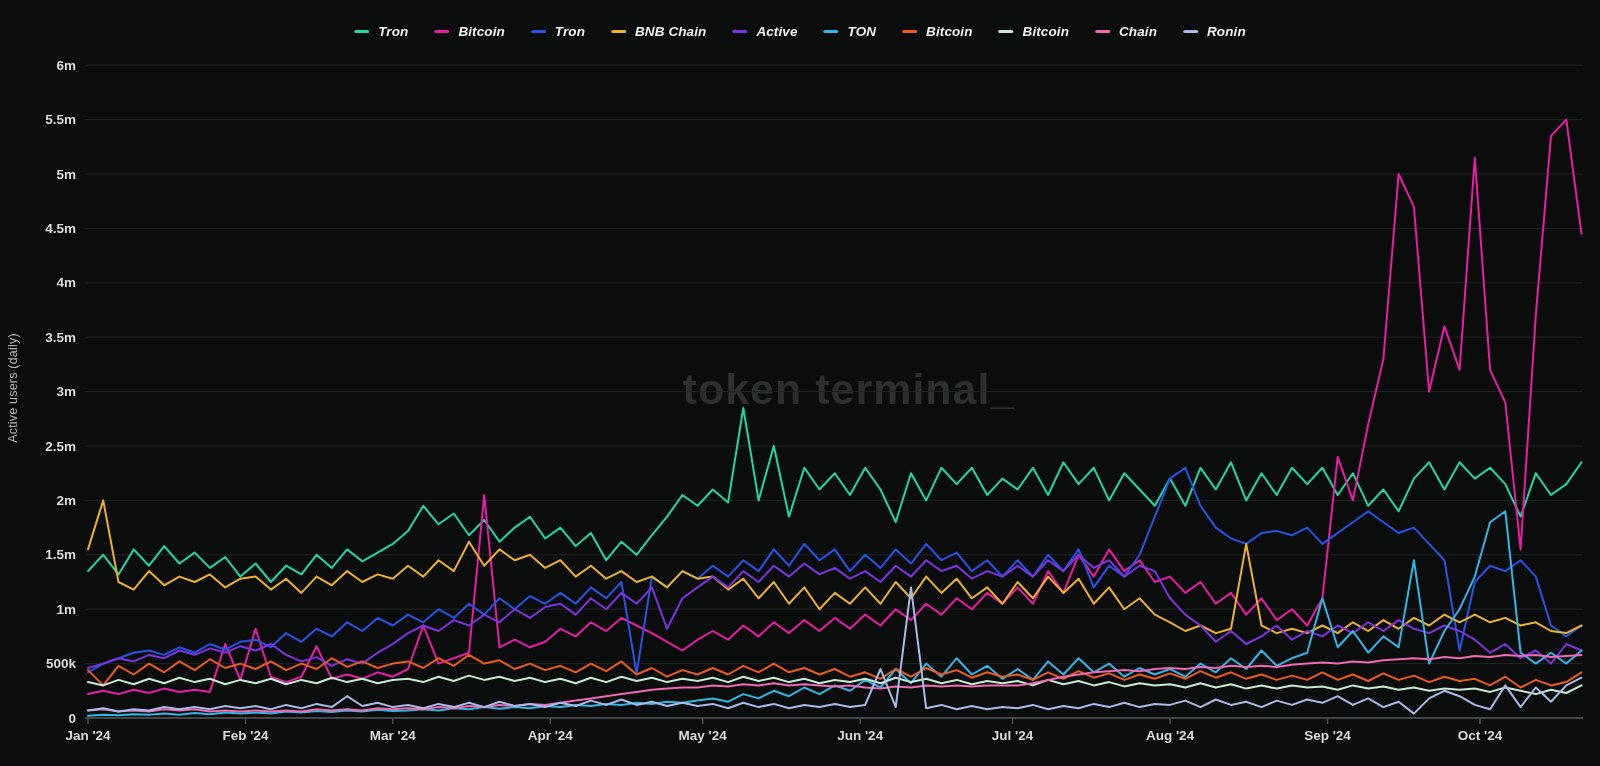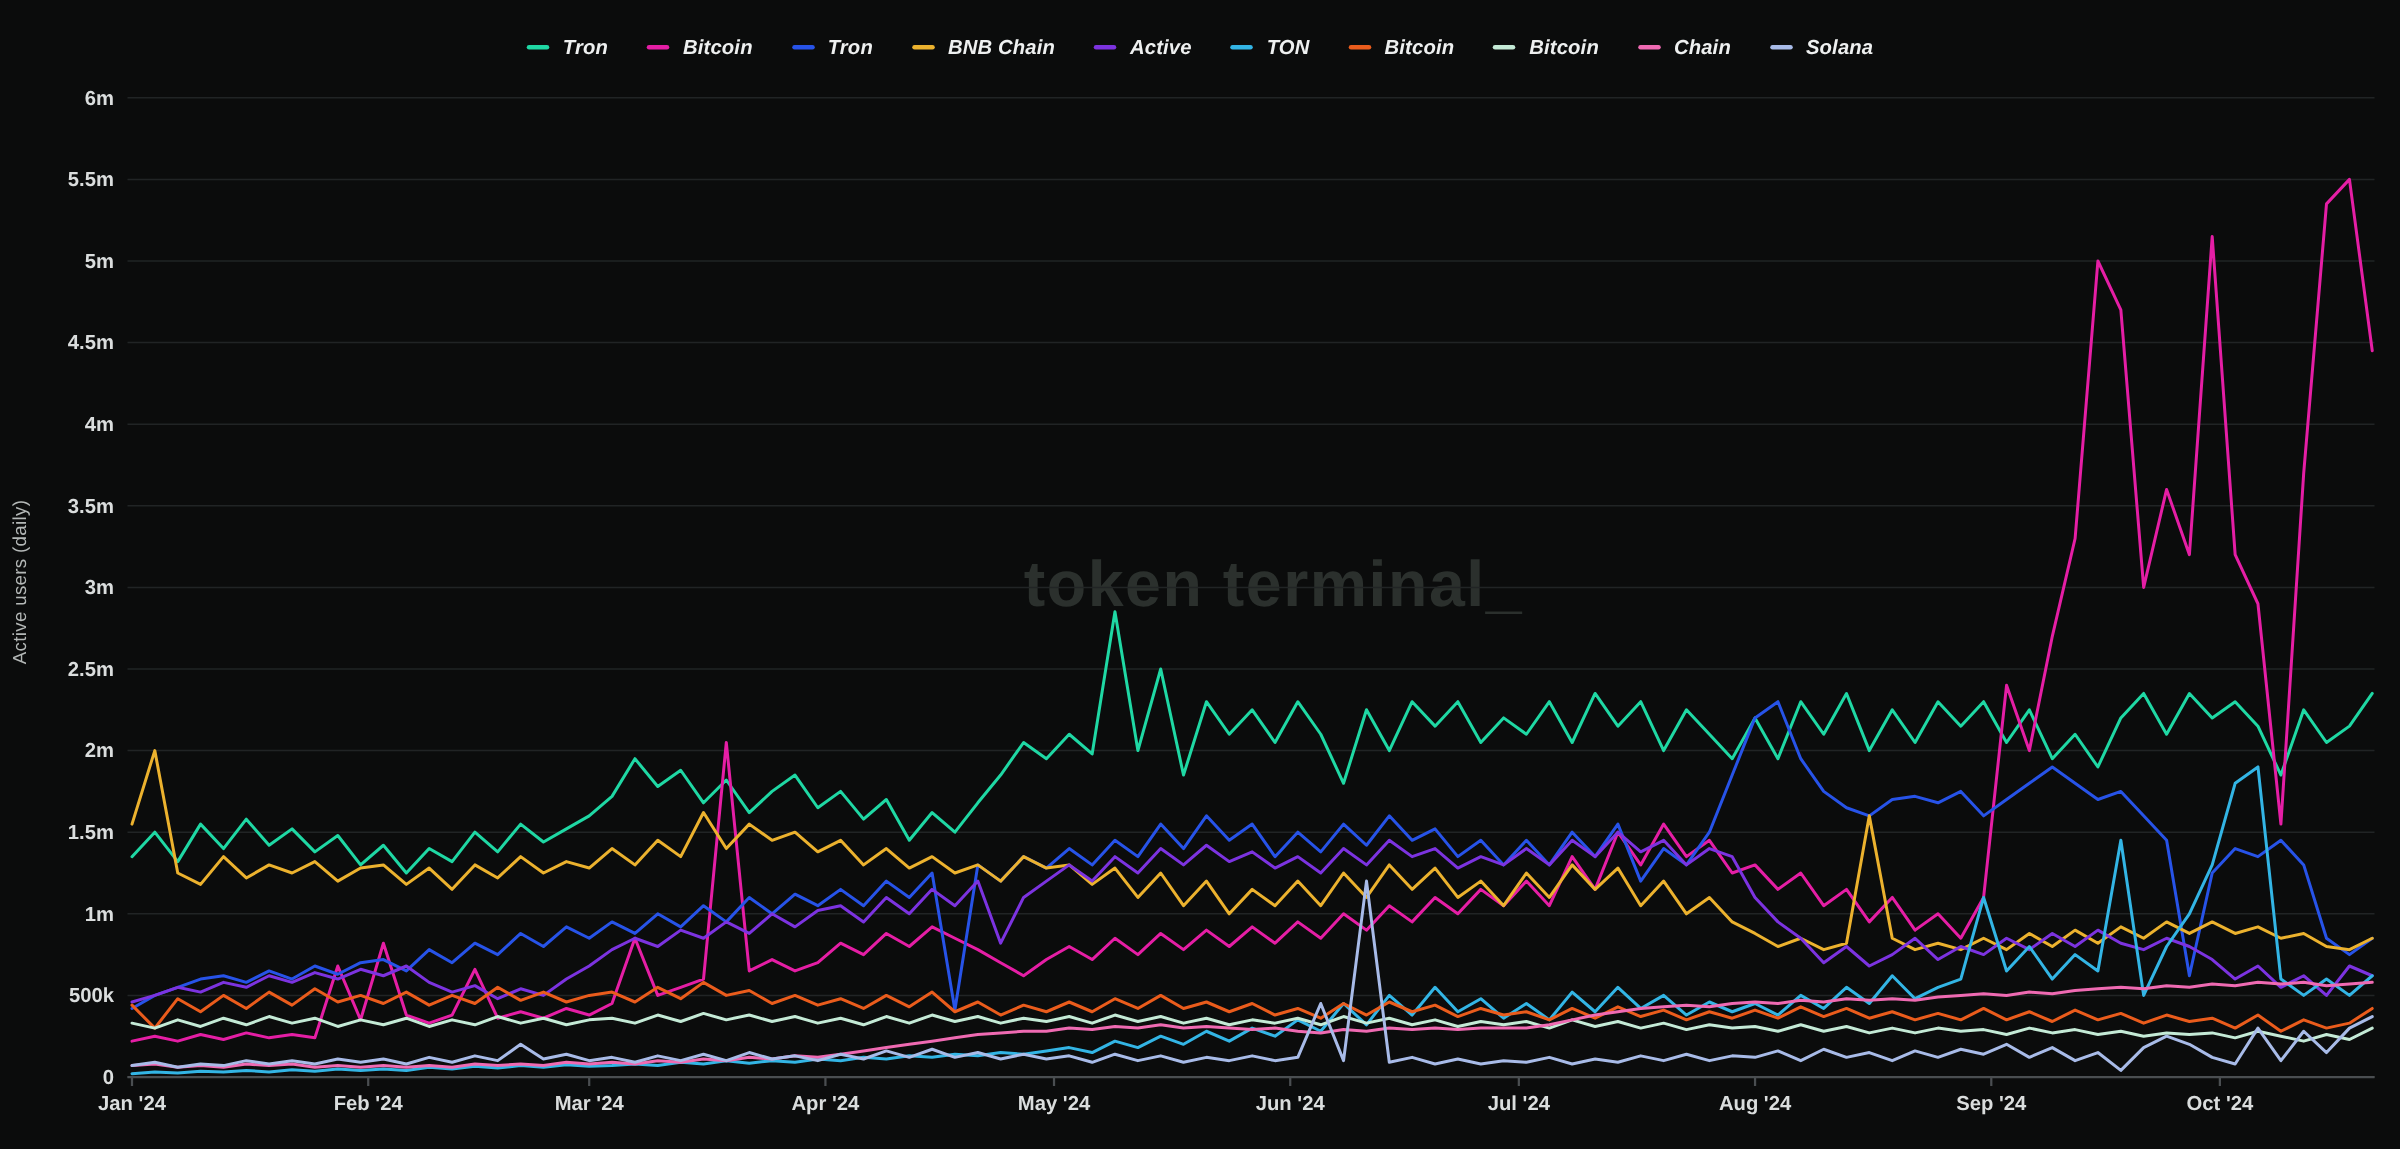--- a/index.html
+++ b/index.html
@@ -53,21 +53,21 @@
       <span class="li">
         <span class="dash" style="background: rgb(196, 234, 214);"></span>
         <span class="lbl">Bitcoin</span>
       </span>
       <span class="li">
         <span class="dash" style="background: rgb(239, 106, 178);"></span>
         <span class="lbl">Chain</span>
       </span>
       <span class="li">
         <span class="dash" style="background: rgb(168, 187, 232);"></span>
-        <span class="lbl">Solana</span>
+        <span class="lbl">Ronin</span>
       </span>
     </div>
 
   <svg id="chartsvg" width="1600" height="766" viewBox="0 0 1600 766">
     <text class="wm" x="849" y="404" text-anchor="middle">token terminal_</text>
     <g id="gridlines">
         <line x1="85" x2="1583" y1="718" y2="718" stroke="#4a4e51" stroke-width="1"></line>
         <line x1="85" x2="1583" y1="663.6" y2="663.6" stroke="#212425" stroke-width="1"></line>
         <line x1="85" x2="1583" y1="609.2" y2="609.2" stroke="#212425" stroke-width="1"></line>
         <line x1="85" x2="1583" y1="554.8" y2="554.8" stroke="#212425" stroke-width="1"></line>

